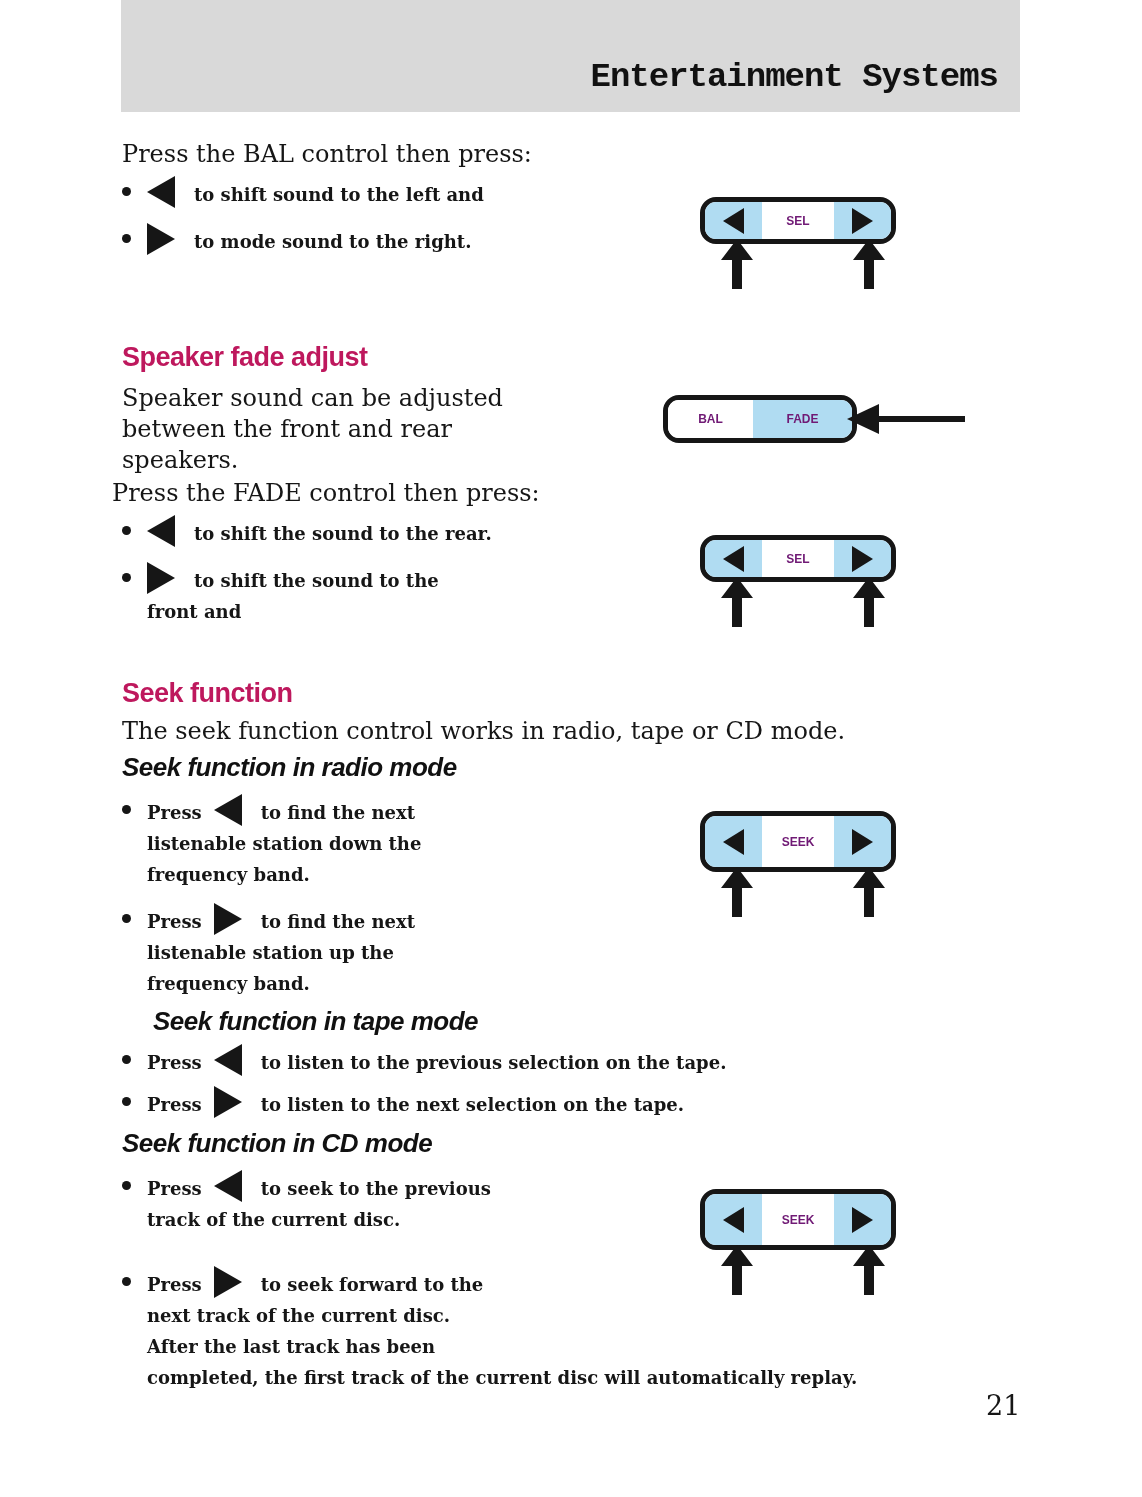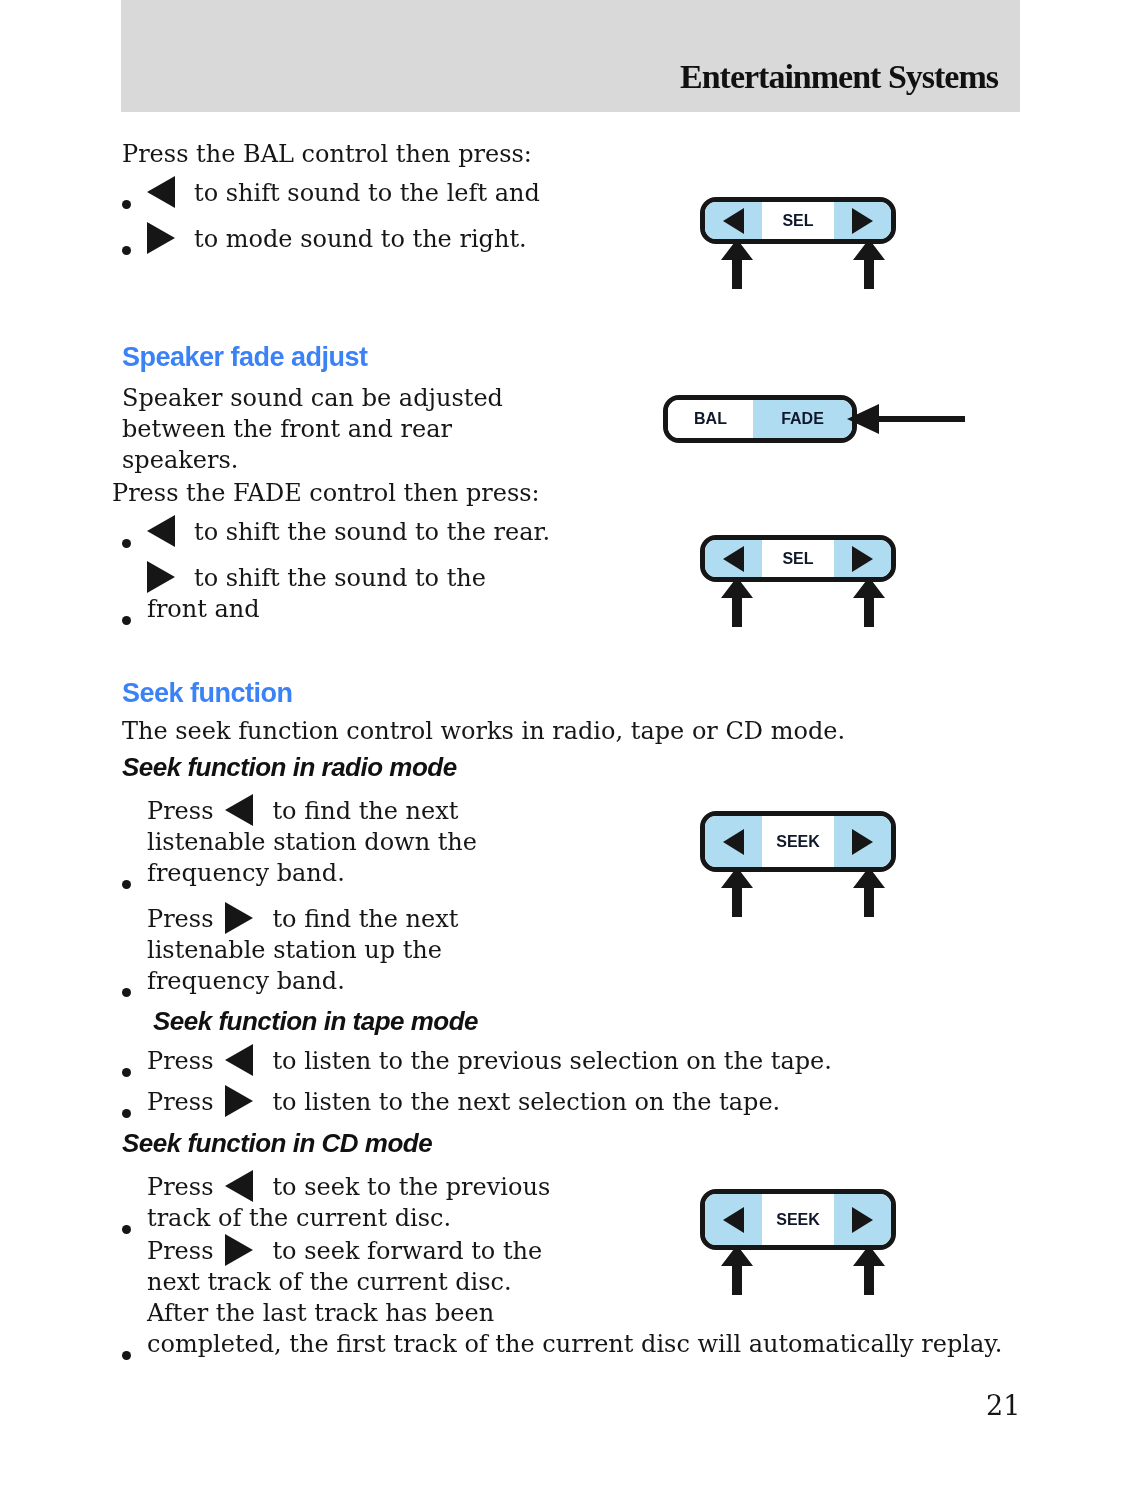--- a/index.html
+++ b/index.html
@@ -5,34 +5,34 @@
   html,body { margin:0; padding:0; background:#ffffff; }
   .page {
     position:relative; width:1142px; height:1497px; background:#ffffff;
     font-family:"DejaVu Serif", serif; color:#161616; overflow:hidden;
   }
 
   
   .band { position:absolute; left:121px; top:0; width:899px; height:112px; background:#d9d9d9; }
   .band .title {
     position:absolute; right:22px; top:58px;
-    font-family:Liberation Serif, serif; font-weight:bold; font-size:34px;
+    font-family:Liberation Mono, monospace; font-weight:bold; font-size:34px;
     letter-spacing:-1px; color:#111;
   }
 
   
   .txtblock { position:absolute; font-size:24px; line-height:31px; white-space:pre-line; }
   .h2 { position:absolute; font-family:"Liberation Sans", sans-serif; font-weight:bold;
-        font-size:27px; letter-spacing:-0.5px; color:#3b82f6; }
+        font-size:27px; letter-spacing:-0.5px; color:#be185d; }
   .h3 { position:absolute; font-family:"Liberation Sans", sans-serif; font-weight:bold;
         font-style:italic; font-size:26px; letter-spacing:-0.5px; color:#111; }
 
   
   .list { position:absolute; }
-  .li { display:flex; align-items:flex-end; margin-bottom:13px; font-size:24px; line-height:31px; }
+  .li { display:flex; align-items:flex-start; margin-bottom:13px; font-size:18px; line-height:31px;font-weight:bold; }
   .dot { width:25px; padding-top:11px; flex:0 0 25px; }
   .dot::before { content:""; display:block; width:9px; height:9px; border-radius:50%; background:#161616; }
   .content { flex:1; }
   .pre { margin-right:12px; }
   .pre:empty { margin:0; }
   .tri { display:inline-block; width:0; height:0;
          border-top:16px solid transparent; border-bottom:16px solid transparent;
          vertical-align:-7px; margin-right:19px; }
   .tri.left  { border-right:28px solid #161616; }
   .tri.right { border-left:28px solid #161616; }
@@ -42,21 +42,21 @@
   .control { position:absolute; }
   .ctl-rect { display:flex; border:5px solid #161616; border-radius:16px; overflow:hidden; background:#fff; }
   .w196 { width:186px; height:37px; }
   .hseek { height:51px; }
   .w194 { width:184px; height:38px; }
   .seg { display:flex; align-items:center; justify-content:center; }
   .seg.blue  { background:#b0dcf2; flex:0 0 57px; }
   .seg.white { background:#ffffff; flex:1; }
   .seg.halfw { background:#ffffff; flex:0 0 85px; }
   .seg.halfb { background:#b0dcf2; flex:1; }
-  .ctl-label { font-family:"Liberation Sans", sans-serif; font-weight:bold; font-size:16px; color:#0f172a; }
+  .ctl-label { font-family:"Liberation Sans", sans-serif; font-weight:bold; font-size:12px; color:#701a75; }
   .tri-s { width:0; height:0; border-top:13px solid transparent; border-bottom:13px solid transparent; }
   .tri-s.left  { border-right:21px solid #161616; }
   .tri-s.right { border-left:21px solid #161616; }
   .arrows { position:relative; height:56px; }
   .up-arrow { position:absolute; top:-5px; width:34px; height:50px; }
   .up-arrow.a1 { left:20px; }
   .up-arrow.a2 { left:152px; }
   .fade-arrow { position:absolute; left:184px; top:7px; width:118px; height:34px; }
 
   .pagenum { position:absolute; left:986px; top:1390px; font-size:27px; }
@@ -225,21 +225,21 @@
     <div class="li">
       <span class="dot"></span>
       <div class="content">
         <span class="pre">Press</span><span class="tri right"></span><span class="txt">to listen to the next selection on the tape.</span>
       </div>
     </div>
   </div>
 
   <div class="h3" style="left:122px; top:1128px;">Seek function in CD mode</div>
   <div class="list" style="left:122px; top:1170px; width:920px;">
-    <div class="li" style="margin-bottom:0;">
+    <div class="li" style="margin-bottom:31px;">
       <span class="dot"></span>
       <div class="content">
         <span class="pre">Press</span><span class="tri left"></span><span class="txt">to seek to the previous
 track of the current disc.</span>
       </div>
     </div>
     <div class="li">
       <span class="dot"></span>
       <div class="content">
         <span class="pre">Press</span><span class="tri right"></span><span class="txt">to seek forward to the

